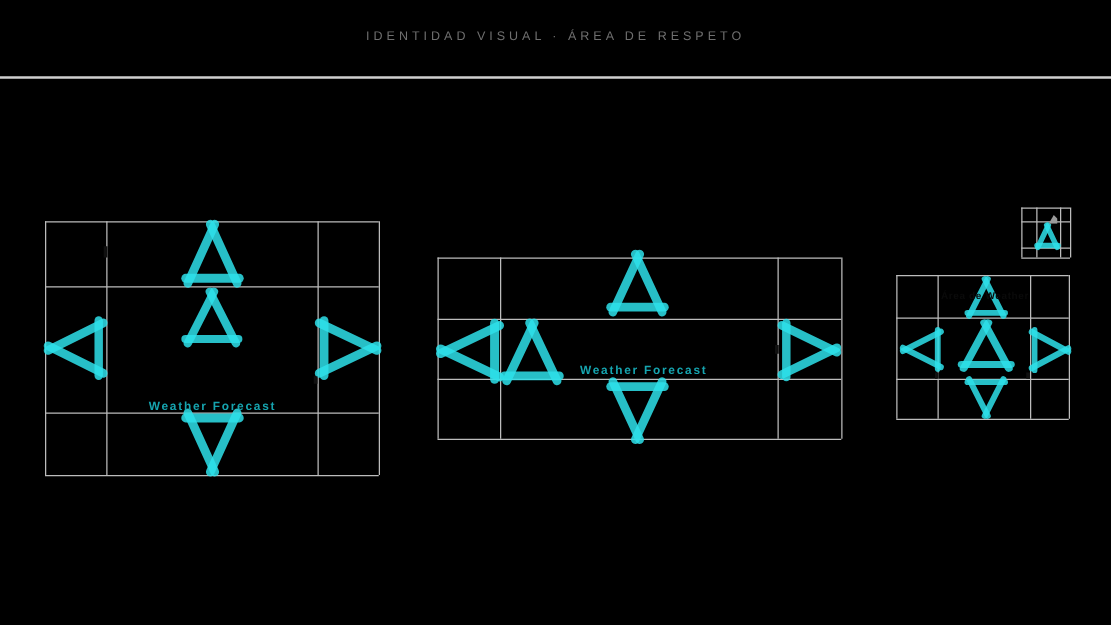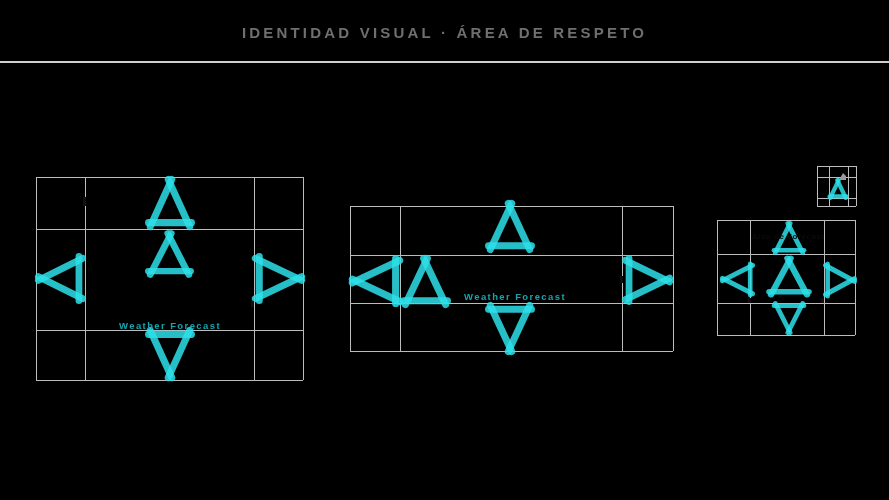--- a/index.html
+++ b/index.html
@@ -2,21 +2,21 @@
 <html><head>
 <meta charset="utf-8">
 <style>
   html,body{margin:0;padding:0;background:#000;}
   .canvas{
     position:relative;width:889px;height:500px;background:#000;overflow:hidden;
     font-family:"Liberation Sans",sans-serif;
   }
   .page-title{
     position:absolute;left:0;top:24px;width:100%;height:14px;
-    text-align:center;font-size:15px;font-weight:bold;letter-spacing:3.2px;
+    text-align:center;font-size:10px;font-weight:normal;letter-spacing:3.2px;
     color:#6f6f6f;text-transform:uppercase;white-space:nowrap;
   }
   .divider{
     position:absolute;left:0;top:61px;width:100%;height:2px;background:#cfcfcf;
   }
   #diagrams{position:absolute;left:0;top:0;width:100%;height:100%;}
 </style>
 </head>
 <body>
 
@@ -187,21 +187,21 @@
       </div>
       <div style="position: absolute; left: 773px; top: 303px; width: 32px; height: 30px; z-index: 3;">
         <svg viewBox="0 0 100 100" preserveAspectRatio="none" width="100%" height="100%" style="display: block; overflow: visible;">
           <g transform="rotate(180 50 50)">
             <line x1="53.9" y1="0.7999999999999989" x2="7.1" y2="99.2" stroke="#2ee0ea" stroke-opacity="0.85" stroke-width="15" stroke-linecap="round"></line>
             <line x1="46.1" y1="0.7999999999999989" x2="92.9" y2="99.2" stroke="#2ee0ea" stroke-opacity="0.85" stroke-width="15" stroke-linecap="round"></line>
             <line x1="3.1999999999999993" y1="91" x2="96.8" y2="91" stroke="#2ee0ea" stroke-opacity="0.85" stroke-width="15" stroke-linecap="round"></line>
           </g>
         </svg>
       </div>
-      <div style="position: absolute; left: 744px; top: 232px; width: 88px; height: 11px; color: rgb(10, 10, 10); font: bold 8px &quot;Liberation Sans&quot;, sans-serif; letter-spacing: 0.5px; text-align: center; white-space: nowrap; z-index: 6;">Área de Forecast</div>
+      <div style="position: absolute; left: 744px; top: 232px; width: 88px; height: 11px; color: rgb(10, 10, 10); font: bold 8px &quot;Liberation Sans&quot;, sans-serif; letter-spacing: 0.5px; text-align: center; white-space: nowrap; z-index: 6;">Área de Weather</div>
       <div style="position: absolute; left: 748px; top: 298px; width: 3px; height: 5px; background: rgb(16, 16, 16); z-index: 6;"></div>
       <div style="position: absolute; left: 821px; top: 298px; width: 3px; height: 5px; background: rgb(16, 16, 16); z-index: 6;"></div>
       <div style="position: absolute; left: 817px; top: 166px; width: 39px; height: 40px; z-index: 1;">
         <div style="position: absolute; left: 0px; top: 0px; width: 1px; height: 40px; background: rgb(188, 188, 188);"></div>
         <div style="position: absolute; left: 12px; top: 0px; width: 1px; height: 40px; background: rgb(188, 188, 188);"></div>
         <div style="position: absolute; left: 31px; top: 0px; width: 1px; height: 40px; background: rgb(188, 188, 188);"></div>
         <div style="position: absolute; left: 39px; top: 0px; width: 1px; height: 40px; background: rgb(188, 188, 188);"></div>
         <div style="position: absolute; top: 0px; left: 0px; width: 39px; height: 1px; background: rgb(188, 188, 188);"></div>
         <div style="position: absolute; top: 11px; left: 0px; width: 39px; height: 1px; background: rgb(188, 188, 188);"></div>
         <div style="position: absolute; top: 32px; left: 0px; width: 39px; height: 1px; background: rgb(188, 188, 188);"></div>

